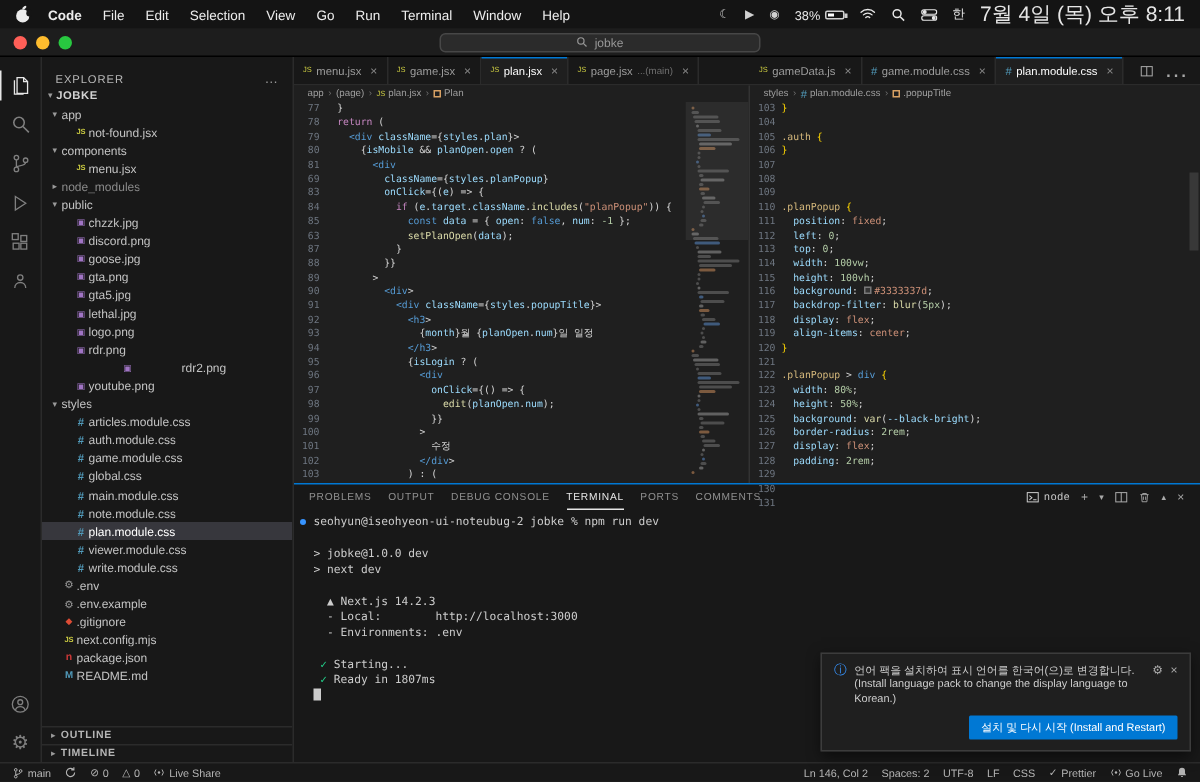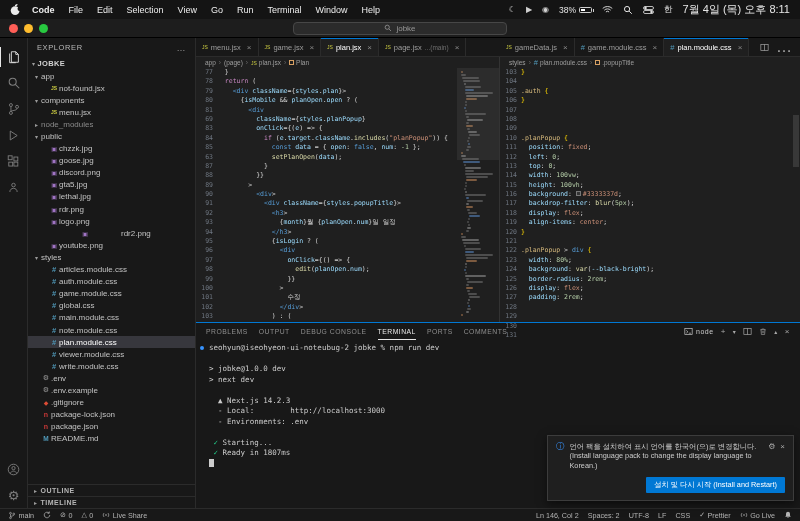--- a/index.html
+++ b/index.html
@@ -14,21 +14,21 @@
   .apple { display:flex; align-items:center; margin-right:4px; }
   .menus { display:flex; }
   .menus span { padding:0 7px; cursor:default; }
   .menus span.first { font-weight:bold; }
   .mb-right { margin-left:auto; display:flex; align-items:center; gap:10px; font-size:8.5px; color:#e6e6e6; }
   .mb-ico { font-size:8px; opacity:.9; display:flex; align-items:center; }
   .battwrap { display:flex; align-items:center; gap:3px; }
   .batt { width:13px; height:6px; border:1px solid #cfcfcf; border-radius:1.5px; position:relative; display:inline-block; }
   .batt .fill { position:absolute; left:1px; top:1px; bottom:1px; width:38%; background:#ffffff; }
   .batt:after { content:''; position:absolute; right:-3px; top:1px; width:1.5px; height:3px; background:#cfcfcf; }
-  .clock { font-size:11px; }
+  .clock { font-size:14px; }
   
   .titlebar { height:19px; background:#1d1d1d; border-bottom:1px solid #000; position:relative;
     display:flex; align-items:center; }
   .traffic { display:flex; gap:6px; margin-left:9px; }
   .light { width:9px; height:9px; border-radius:50%; }
   .l-red{background:#ff5f57;} .l-yel{background:#febc2e;} .l-grn{background:#28c840;}
   .cmdcenter { position:absolute; left:50%; transform:translateX(-50%); width:214px; height:13px;
     background:#2b2b2b; border:1px solid #474747; border-radius:4px; display:flex; align-items:center;
     justify-content:center; gap:4px; color:#989898; font-size:8px; }
   
@@ -37,21 +37,21 @@
     display:flex; flex-direction:column; align-items:center; padding-top:6px; }
   .ab-item { width:28px; height:26px; display:flex; align-items:center; justify-content:center;
     color:#7f7f7f; position:relative; cursor:pointer; }
   .ab-item.active { color:#e7e7e7; }
   .ab-item.active:before { content:''; position:absolute; left:0; top:3px; bottom:3px; width:1.5px; background:#e7e7e7; }
   .ab-spacer { flex:1; }
   .ab-item.gear { font-size:13px; }
   
   .sidebar { width:168px; background:#181818; border-right:1px solid #2b2b2b;
     display:flex; flex-direction:column; overflow:hidden; }
-  .sb-header { height:19px; display:flex; align-items:center; padding:0 9px; font-size:7.5px;
+  .sb-header { height:19px; display:flex; align-items:flex-end; padding:0 9px; font-size:7.5px;
     letter-spacing:.6px; color:#b8b8b8; flex:0 0 auto;}
   .sb-header .more { margin-left:auto; color:#9a9a9a; font-size:9px; }
   .project-row { height:13px; display:flex; align-items:center; font-size:7.5px; font-weight:bold;
     letter-spacing:.4px; color:#d2d2d2; padding-left:4px; gap:2px; flex:0 0 auto;}
   .tree { flex:1; overflow:hidden; font-size:8px; }
   .trow { height:12.1px; display:flex; align-items:center; color:#c3c3c3; cursor:pointer; white-space:nowrap; }
   .trow.sel { background:#37373d; color:#ffffff; }
   .trow.dim .lbl { color:#8a8a8a; }
   .trow .chev { width:9px; text-align:center; color:#9a9a9a; font-size:6px; flex:0 0 auto;}
   .trow .fico { width:10px; text-align:center; flex:0 0 auto; font-weight:bold; }
@@ -290,46 +290,51 @@
           <span class="lbl">public</span>
         </div>
         <div class="trow" style="padding-left: 12px;">
           <span class="chev"></span>
           <span class="fico" style="color: rgb(160, 116, 196); font-size: 6px;">▣</span>
           <span class="lbl">chzzk.jpg</span>
         </div>
         <div class="trow" style="padding-left: 12px;">
           <span class="chev"></span>
           <span class="fico" style="color: rgb(160, 116, 196); font-size: 6px;">▣</span>
+          <span class="lbl">discord.png</span>
+        </div>
+        <div class="trow" style="padding-left: 12px;">
+          <span class="chev"></span>
+          <span class="fico" style="color: rgb(160, 116, 196); font-size: 6px;">▣</span>
           <span class="lbl">goose.jpg</span>
         </div>
         <div class="trow" style="padding-left: 12px;">
           <span class="chev"></span>
           <span class="fico" style="color: rgb(160, 116, 196); font-size: 6px;">▣</span>
-          <span class="lbl">discord.png</span>
+          <span class="lbl">gta.png</span>
         </div>
         <div class="trow" style="padding-left: 12px;">
           <span class="chev"></span>
           <span class="fico" style="color: rgb(160, 116, 196); font-size: 6px;">▣</span>
           <span class="lbl">gta5.jpg</span>
         </div>
         <div class="trow" style="padding-left: 12px;">
           <span class="chev"></span>
           <span class="fico" style="color: rgb(160, 116, 196); font-size: 6px;">▣</span>
           <span class="lbl">lethal.jpg</span>
         </div>
         <div class="trow" style="padding-left: 12px;">
           <span class="chev"></span>
           <span class="fico" style="color: rgb(160, 116, 196); font-size: 6px;">▣</span>
+          <span class="lbl">logo.png</span>
+        </div>
+        <div class="trow" style="padding-left: 12px;">
+          <span class="chev"></span>
+          <span class="fico" style="color: rgb(160, 116, 196); font-size: 6px;">▣</span>
           <span class="lbl">rdr.png</span>
-        </div>
-        <div class="trow" style="padding-left: 12px;">
-          <span class="chev"></span>
-          <span class="fico" style="color: rgb(160, 116, 196); font-size: 6px;">▣</span>
-          <span class="lbl">logo.png</span>
         </div>
         <div class="trow" style="padding-left: 12px; gap: 31px;">
           <span class="chev"></span>
           <span class="fico" style="color: rgb(160, 116, 196); font-size: 6px;">▣</span>
           <span class="lbl">rdr2.png</span>
         </div>
         <div class="trow" style="padding-left: 12px;">
           <span class="chev"></span>
           <span class="fico" style="color: rgb(160, 116, 196); font-size: 6px;">▣</span>
           <span class="lbl">youtube.png</span>
@@ -393,22 +398,22 @@
           <span class="fico" style="color: rgb(154, 154, 154); font-size: 7px;">⚙</span>
           <span class="lbl">.env.example</span>
         </div>
         <div class="trow" style="padding-left: 4px;">
           <span class="chev"></span>
           <span class="fico" style="color: rgb(221, 76, 53); font-size: 6px;">◆</span>
           <span class="lbl">.gitignore</span>
         </div>
         <div class="trow" style="padding-left: 4px;">
           <span class="chev"></span>
-          <span class="fico" style="color: rgb(203, 56, 55); font-size: 7px;">n</span>
-          <span class="lbl">package-lock.json</span>
+          <span class="fico" style="color: rgb(203, 203, 65); font-size: 5px;">JS</span>
+          <span class="lbl">next.config.mjs</span>
         </div>
         <div class="trow" style="padding-left: 4px;">
           <span class="chev"></span>
           <span class="fico" style="color: rgb(203, 56, 55); font-size: 7px;">n</span>
           <span class="lbl">package.json</span>
         </div>
         <div class="trow" style="padding-left: 4px;">
           <span class="chev"></span>
           <span class="fico" style="color: rgb(81, 154, 186); font-size: 6.5px;">M</span>
           <span class="lbl">README.md</span>
@@ -708,20 +713,21 @@
               <div class="cl">  <span style="color:#9cdcfe">width</span>: <span style="color:#b5cea8">100vw</span>;</div>
               <div class="cl">  <span style="color:#9cdcfe">height</span>: <span style="color:#b5cea8">100vh</span>;</div>
               <div class="cl">  <span style="color:#9cdcfe">background</span>: <span class="swatch"></span><span style="color:#ce9178">#3333337d</span>;</div>
               <div class="cl">  <span style="color:#9cdcfe">backdrop-filter</span>: <span style="color:#dcdcaa">blur</span>(<span style="color:#b5cea8">5px</span>);</div>
               <div class="cl">  <span style="color:#9cdcfe">display</span>: <span style="color:#ce9178">flex</span>;</div>
               <div class="cl">  <span style="color:#9cdcfe">align-items</span>: <span style="color:#ce9178">center</span>;</div>
               <div class="cl"><span style="color:#ffd700">}</span></div>
               <div class="cl"></div>
               <div class="cl"><span style="color:#d7ba7d">.planPopup</span> &gt; <span style="color:#569cd6">div</span> <span style="color:#ffd700">{</span></div>
               <div class="cl">  <span style="color:#9cdcfe">width</span>: <span style="color:#b5cea8">80%</span>;</div>
+              <div class="cl">  <span style="color:#9cdcfe">height</span>: <span style="color:#b5cea8">50%</span>;</div>
               <div class="cl">  <span style="color:#9cdcfe">background</span>: <span style="color:#dcdcaa">var</span>(<span style="color:#9cdcfe">--black-bright</span>);</div>
               <div class="cl">  <span style="color:#9cdcfe">border-radius</span>: <span style="color:#b5cea8">2rem</span>;</div>
               <div class="cl">  <span style="color:#9cdcfe">display</span>: <span style="color:#ce9178">flex</span>;</div>
               <div class="cl">  <span style="color:#9cdcfe">padding</span>: <span style="color:#b5cea8">2rem</span>;</div>
             </div>
         </div>
         <div class="vscroll"></div>
       </div>
     </div>
 

